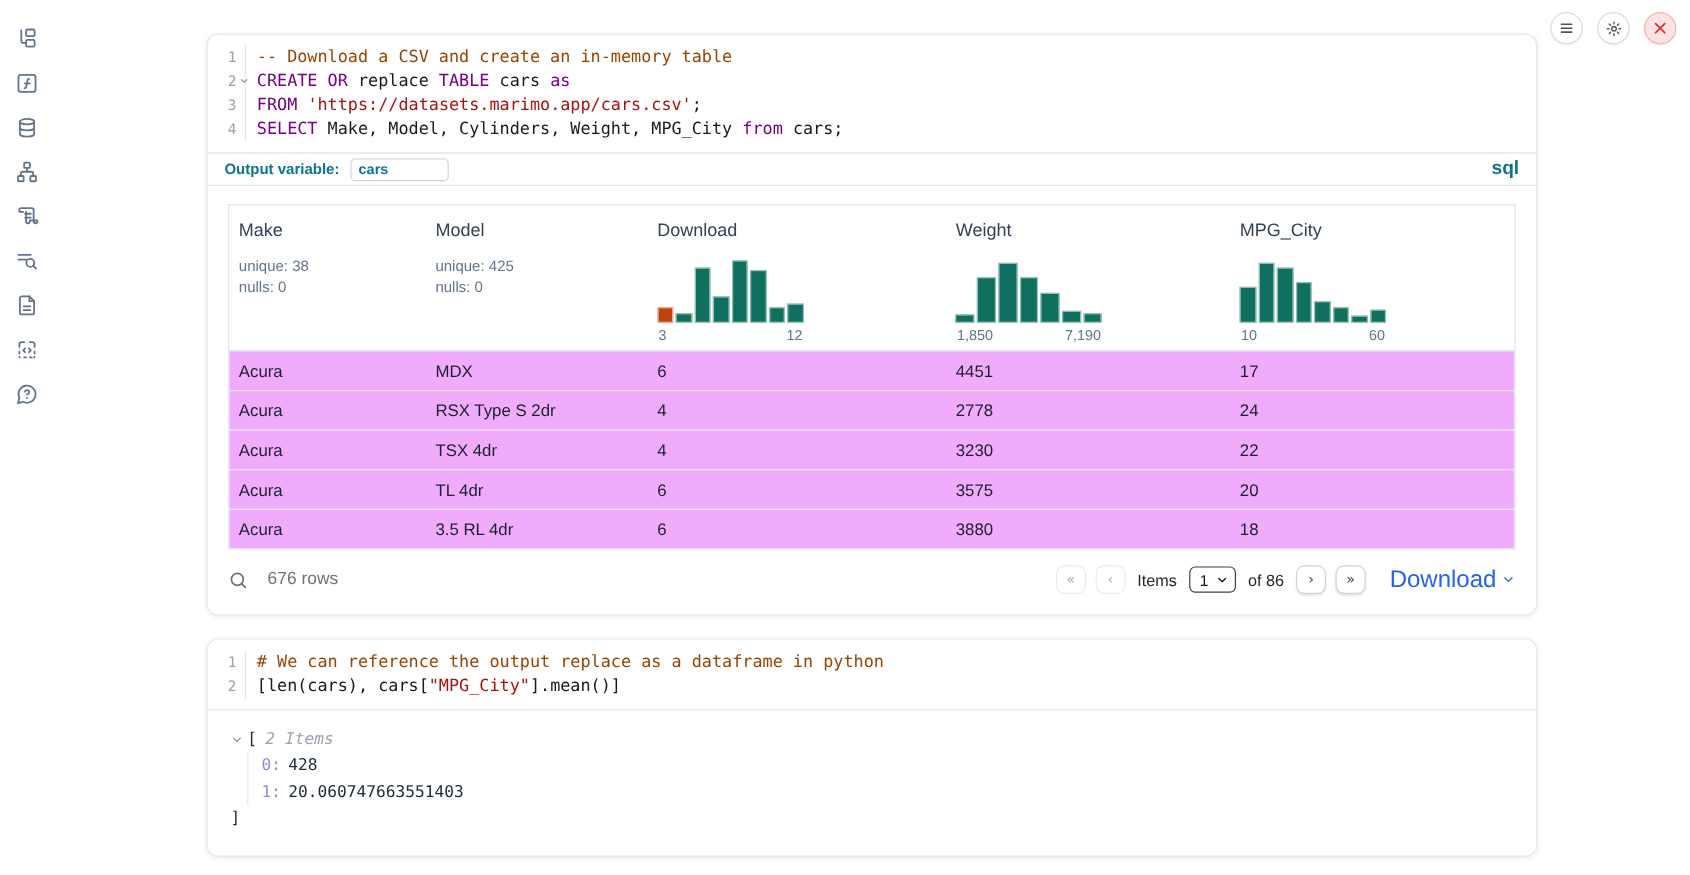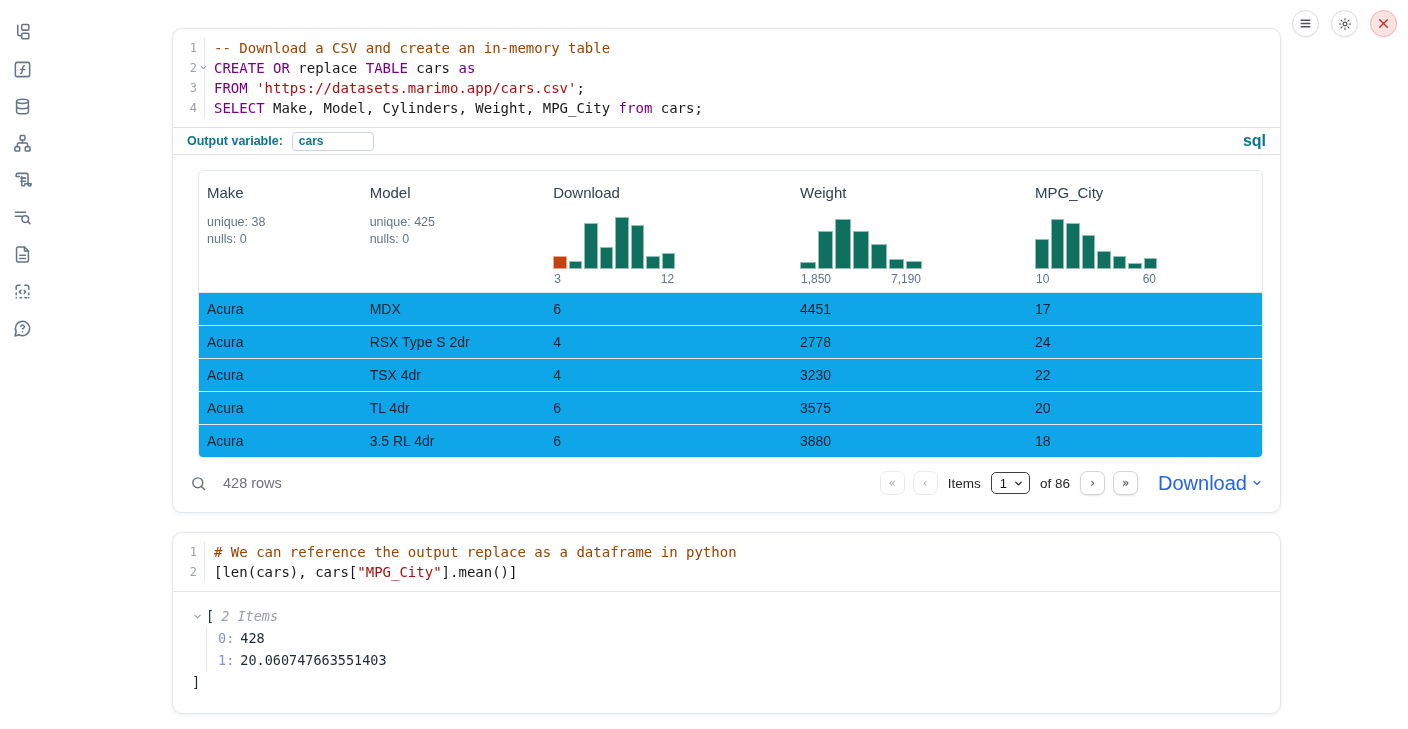--- a/index.html
+++ b/index.html
@@ -43,37 +43,37 @@
   .outvar-bar { display:flex; align-items:center; height:28px;
     border-top:1px solid #dde1e7; border-bottom:1px solid #dde1e7; padding:0 14px; }
   .outvar-label { font-size:12.5px; font-weight:700; color:#0e7490; }
   .outvar-input { margin-left:9px; width:82px; height:19px; border:1px solid #cbd5e1;
     border-radius:4px; font-size:12px; font-weight:700; color:#0e7490; padding:0 6px;
     font-family:"Liberation Sans", sans-serif; }
   .lang-badge { margin-left:auto; font-size:16px; font-weight:700; color:#0e7490; }
 
   
   .table-section { padding:15px 17px 0; }
-  .data-table { border:1px solid #e2e8f0; border-radius:5px; overflow:hidden;margin-left:8px; }
+  .data-table { border:1px solid #e2e8f0; border-radius:0; overflow:hidden; }
   .thead { display:flex; }
   .th { position:relative; height:121px; padding:13px 8px 0; }
   .th:nth-child(1), .td:nth-child(1) { width:164px; }
   .th:nth-child(2), .td:nth-child(2) { width:185px; }
   .th:nth-child(3), .td:nth-child(3) { width:249px; }
   .th:nth-child(4), .td:nth-child(4) { width:237px; }
   .th:nth-child(5), .td:nth-child(5) { width:237px; }
   .th-title { font-size:15px; color:#334155; }
   .th-stats { margin-top:13px; font-size:12.5px; color:#64748b; line-height:17px; }
   .hist { position:absolute; left:8px; bottom:6px; width:122px; }
   .hist-bars { display:flex; align-items:flex-end; gap:2px; height:54px; }
   .hist-bar { flex:1; border:1px solid rgba(255,255,255,.55); }
   .hist-axis { display:flex; justify-content:space-between; font-size:12px;
     color:#64748b; margin-top:3px; padding:0 1px; }
   .trow { display:flex; border-top:1px solid #e5e7eb; height:33px; align-items:center;
-    font-size:14px; color:#18212f; background:#0ea5e9; }
+    font-size:14px; color:#18212f; background:#f0abfc; }
   .td { padding:0 8px; overflow:hidden; white-space:nowrap; }
 
   
   .table-footer { display:flex; align-items:center; padding:13px 17px 17px; }
   .search-btn { background:none; border:none; color:#6b7280; cursor:pointer;
     display:flex; align-items:center; }
   .row-count { margin-left:16px; font-size:14.5px; color:#71717a; }
   .pager { margin-left:auto; display:flex; align-items:center; gap:8px; }
   .pg-btn { width:25px; height:24px; border:1px solid #d4d4d8; border-radius:7px;
     background:#fff; box-shadow:0 1px 1.5px rgba(0,0,0,.1); color:#3f3f46;
@@ -338,21 +338,21 @@
       </div>
     </div>
 
     <div class="table-footer">
       <button class="search-btn">
         <svg width="17" height="17" viewBox="0 0 24 24" fill="none" stroke="currentColor" stroke-width="2" stroke-linecap="round">
             <circle cx="11" cy="11" r="7"></circle>
             <path d="m16.5 16.5 4 4"></path>
           </svg>
       </button>
-      <span class="row-count">428 rows</span>
+      <span class="row-count">676 rows</span>
 
       <div class="pager">
         <button class="pg-btn" disabled="">«</button>
         <button class="pg-btn" disabled="">‹</button>
         <span class="page-label">Items</span>
         <div class="page-select">
           <span>1</span>
           <svg width="11" height="11" viewBox="0 0 24 24" fill="none" stroke="#18181b" stroke-width="2.6" stroke-linecap="round" stroke-linejoin="round">
               <path d="m6 9 6 6 6-6"></path>
             </svg>

